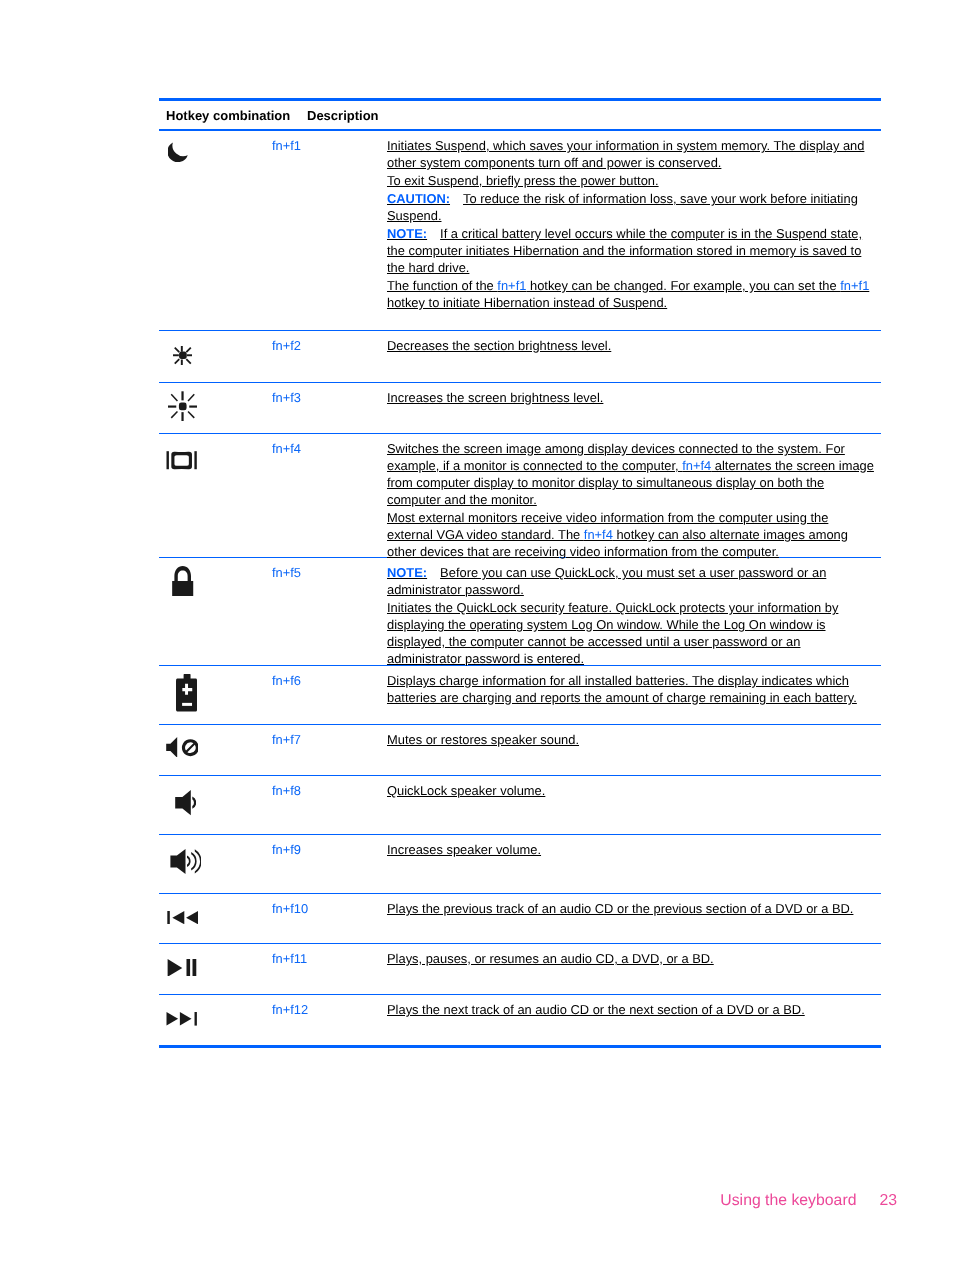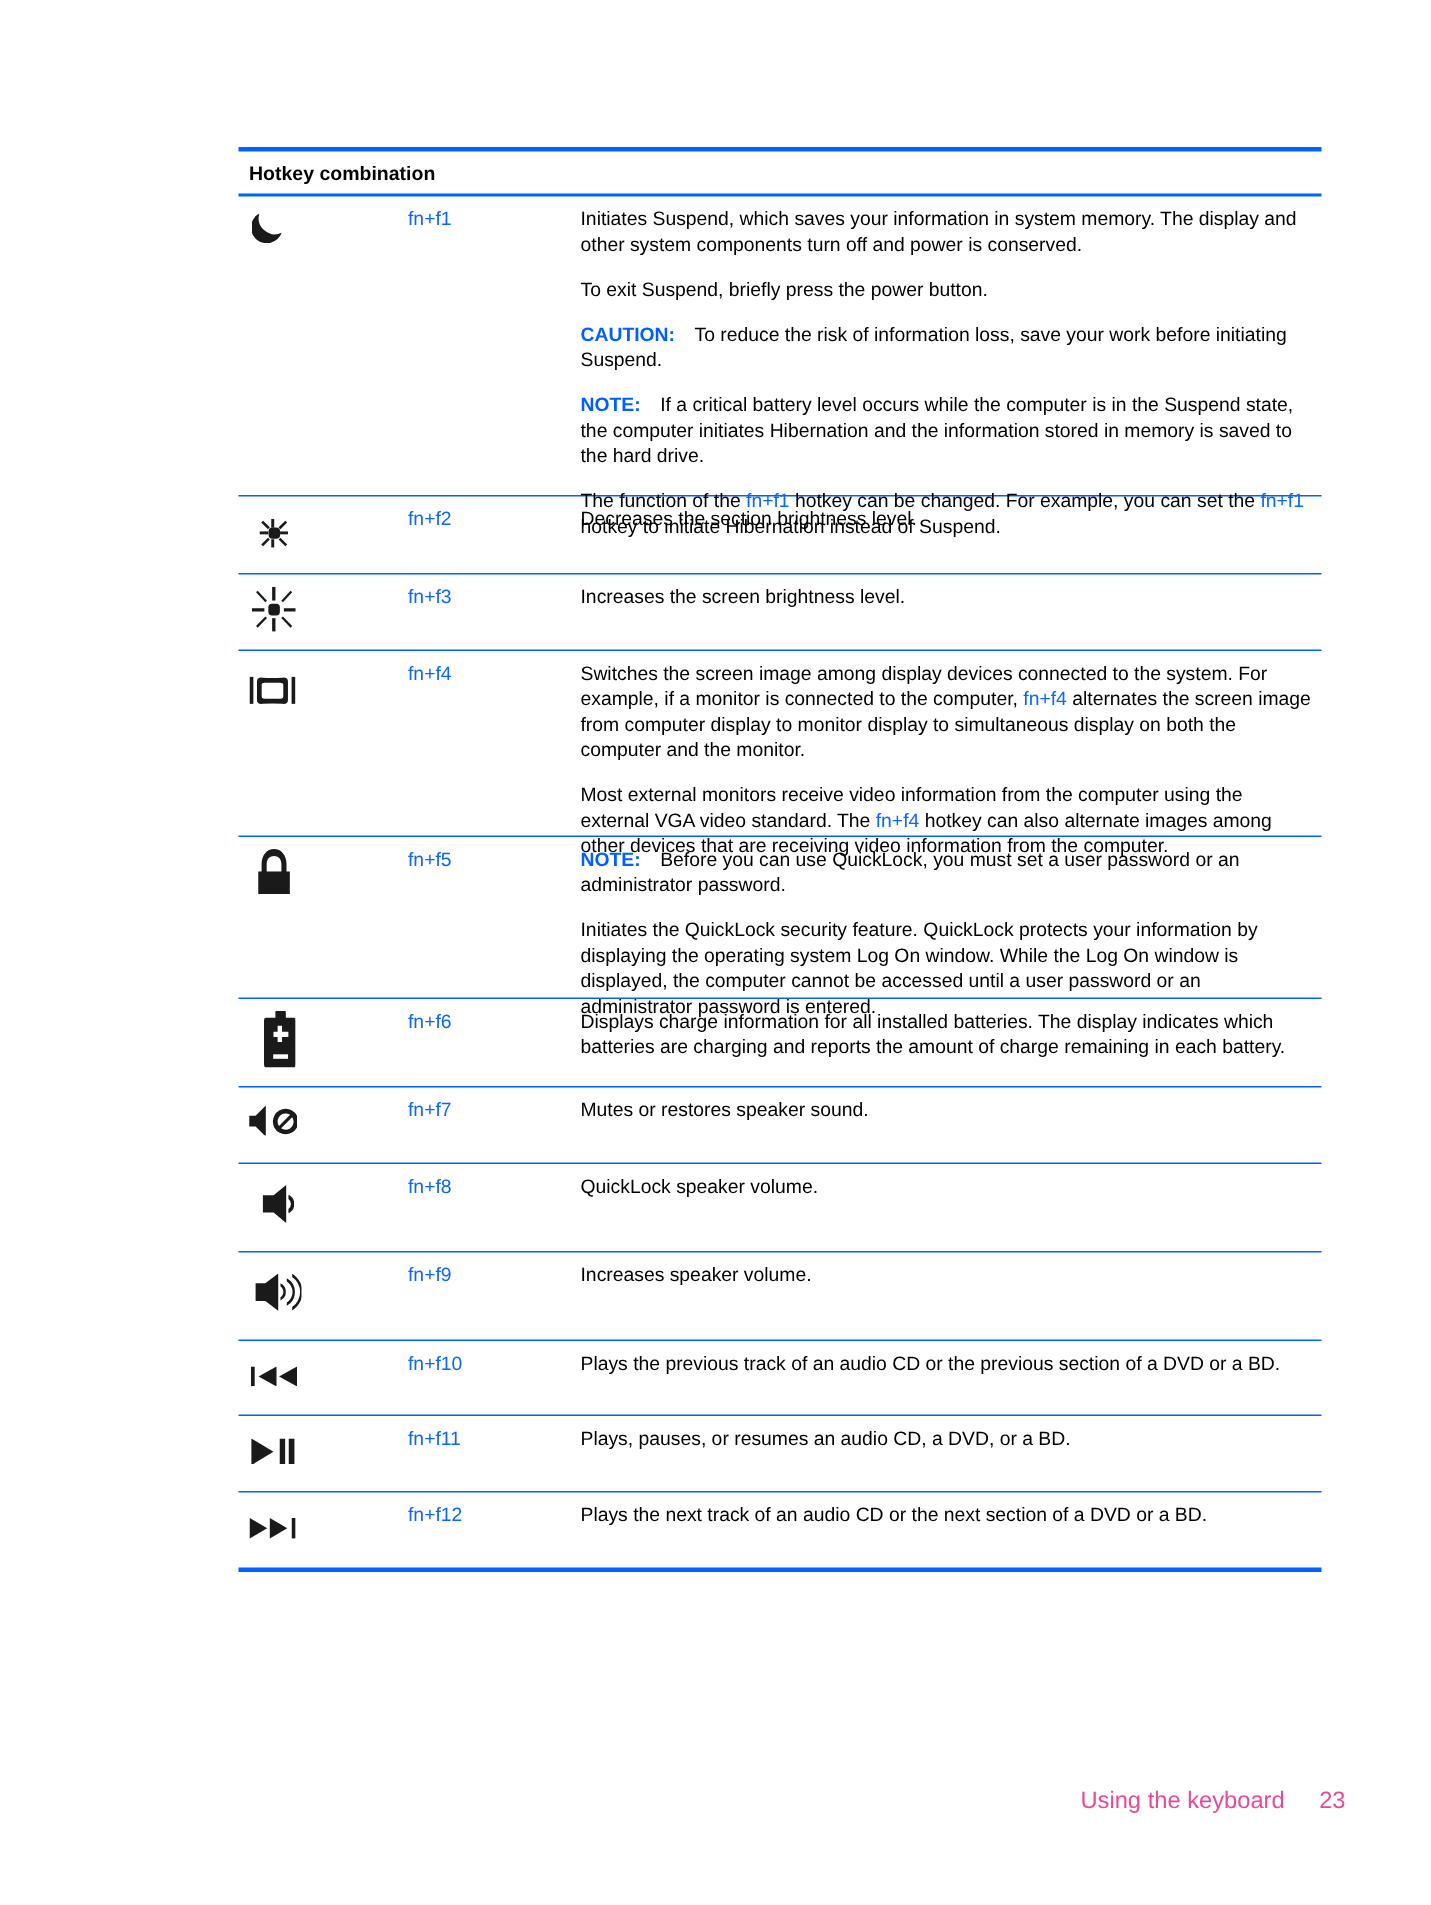--- a/index.html
+++ b/index.html
@@ -16,38 +16,39 @@
   .hdr .h1{width:145px;flex:0 0 145px;padding-left:7px;box-sizing:border-box;}
   .hdr .h2{flex:1;padding-left:3px;}
   .hdr span{font:bold 13px/14px "Liberation Sans",sans-serif;color:#000;display:inline-block;padding-top:8px;}
 
   .row{display:flex;position:relative;gap:40px;}
   .c-icon{width:72px;flex:0 0 72px;position:relative;}
   .ico{position:absolute;display:block;}
   .ico svg{display:block;width:100%;height:100%;}
   .c-key{width:73px;flex:0 0 73px;font:12.9px/17px "Liberation Sans",sans-serif;color:#0c67f7;padding-top:6px;padding-left:1px;box-sizing:border-box;}
   .c-desc{flex:1;font:12.9px/17px "Liberation Sans",sans-serif;color:#000;padding-right:4px;padding-top:6px;padding-left:3px;}
-  .c-desc p{margin:0;}
-  .c-desc p+p{margin-top:13px;}
+  .c-desc p{margin:0;text-decoration:underline;}
+  .c-desc p+p{margin-top:1px;}
   .lnk{color:#0c67f7;}
   .lbl{color:#0060ff;font-weight:bold;}
   .gap{display:inline-block;width:13px;}
 
   .footer{position:absolute;left:159px;top:1192px;width:738px;text-align:right;font:15.8px/18px "Liberation Sans",sans-serif;color:#ec4899;}
   .footer .pg{display:inline-block;margin-left:23px;}
   svg{display:block;}
 </style>
 </head>
 <body>
 
 <div class="page">
   <div class="table">
     <div class="rule-top"></div>
     <div class="hdr">
       <div class="h1"><span>Hotkey combination</span></div>
+      <div class="h2"><span>Description</span></div>
     </div>
     <div class="rule hrule"></div>
     <div id="rows">
         <div class="row" style="height:199px">
           <div class="c-icon">
             <span class="ico" style="left:9.4px;top:11px;width:20.4px;height:20.3px">
               <svg viewBox="0 0 100 100" preserveAspectRatio="none">
                 <path fill="#1a1a1a" d="M24 2 A51.7 51.7 0 1 0 97 65 A53 53 0 0 1 24 2 Z"></path>
               </svg>
             </span>

